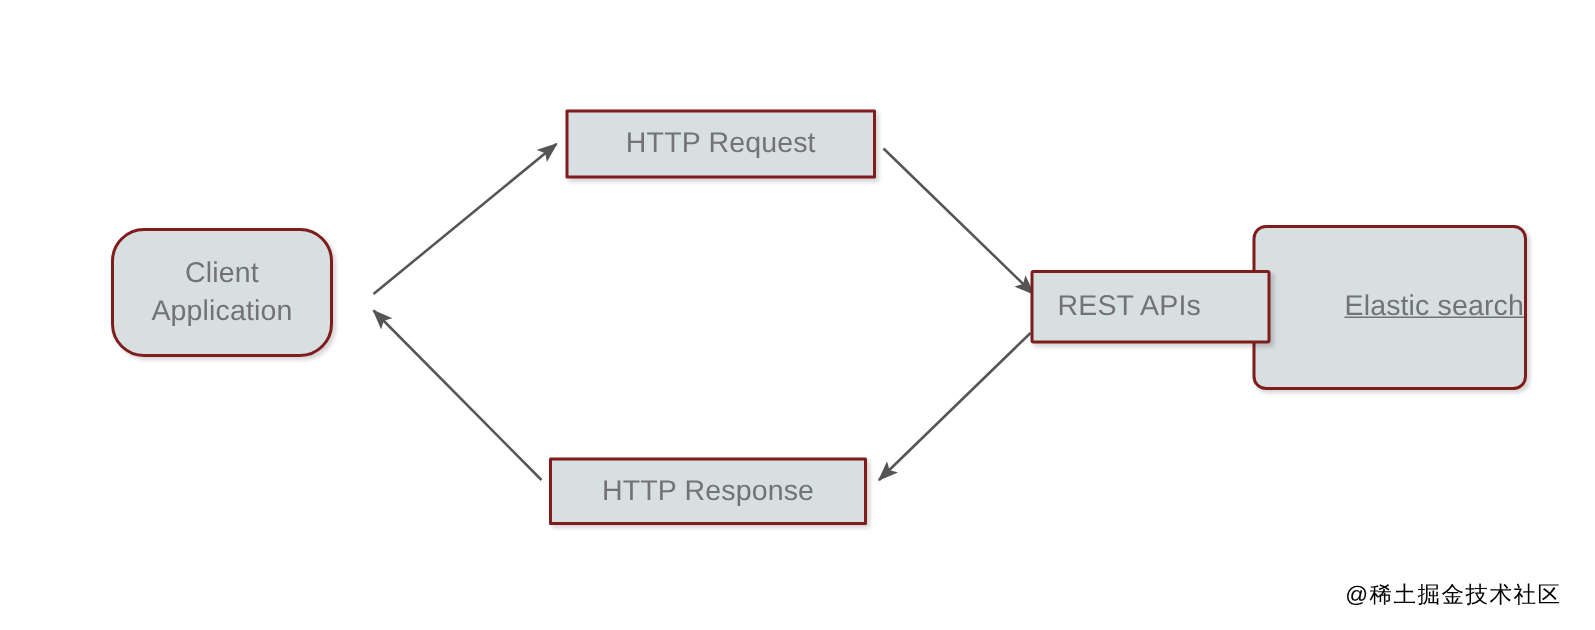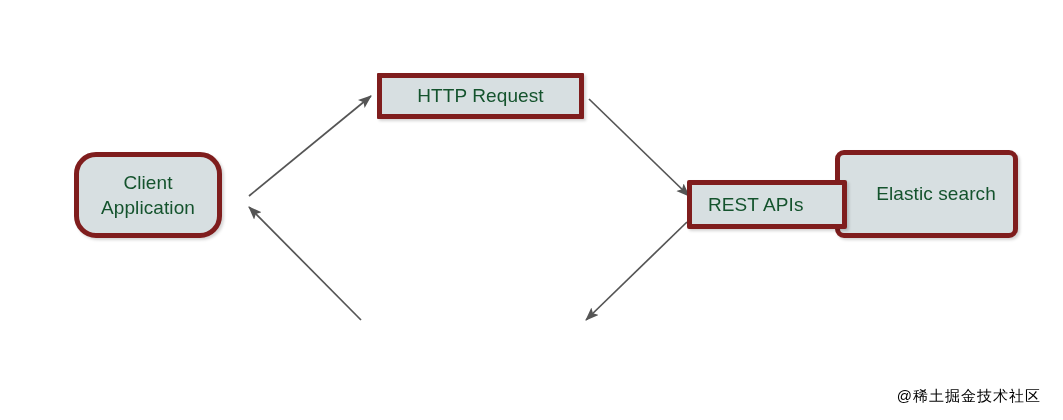--- a/index.html
+++ b/index.html
@@ -24,26 +24,26 @@
     left: 0;
     top: 0;
     width: 1063px;
     height: 420px;
     z-index: 1;
   }
   .node {
     position: absolute;
     box-sizing: border-box;
     background: #d7dfe1;
-    border: 5px solid #7f1d1d;
+    border: 2px solid #7f1d1d;
     display: flex;
     align-items: center;
     justify-content: center;
     text-align: center;
-    color: #14532d;
+    color: #737373;
     font-size: 19px;
     line-height: 1.32;
     letter-spacing: 0.1px;
     box-shadow: 2px 2px 3px rgba(0,0,0,0.17);
     -webkit-font-smoothing: antialiased;
   }
   .node-client {
     left: 74px;
     top: 152px;
     width: 148px;
@@ -64,25 +64,26 @@
     top: 305px;
     width: 212px;
     height: 45px;
     border-radius: 1px;
     z-index: 3;
   }
   .node-elastic {
     left: 835px;
     top: 150px;
     width: 183px;
-    height: 88px;
+    height: 110px;
     border-radius: 9px;
     z-index: 2;
-    justify-content: center;
+    justify-content: flex-end;
     padding-left: 19px;
+    text-decoration: underline;
   }
   .node-rest {
     left: 687px;
     top: 180px;
     width: 160px;
     height: 49px;
     border-radius: 2px;
     z-index: 4;
     justify-content: flex-start;
     padding-left: 16px;
@@ -129,20 +130,23 @@
 
   <div class="node node-client">
     <span class="node-label">Client
 Application</span>
   </div>
 
   <div class="node node-http-request">
     <span class="node-label">HTTP Request</span>
   </div>
 
+  <div class="node node-http-response">
+    <span class="node-label">HTTP Response</span>
+  </div>
 
   <div class="node node-rest">
     <span class="node-label">REST APIs</span>
   </div>
 
   <div class="watermark">@稀土掘金技术社区</div>
 
 </div>
 
 </body></html>

